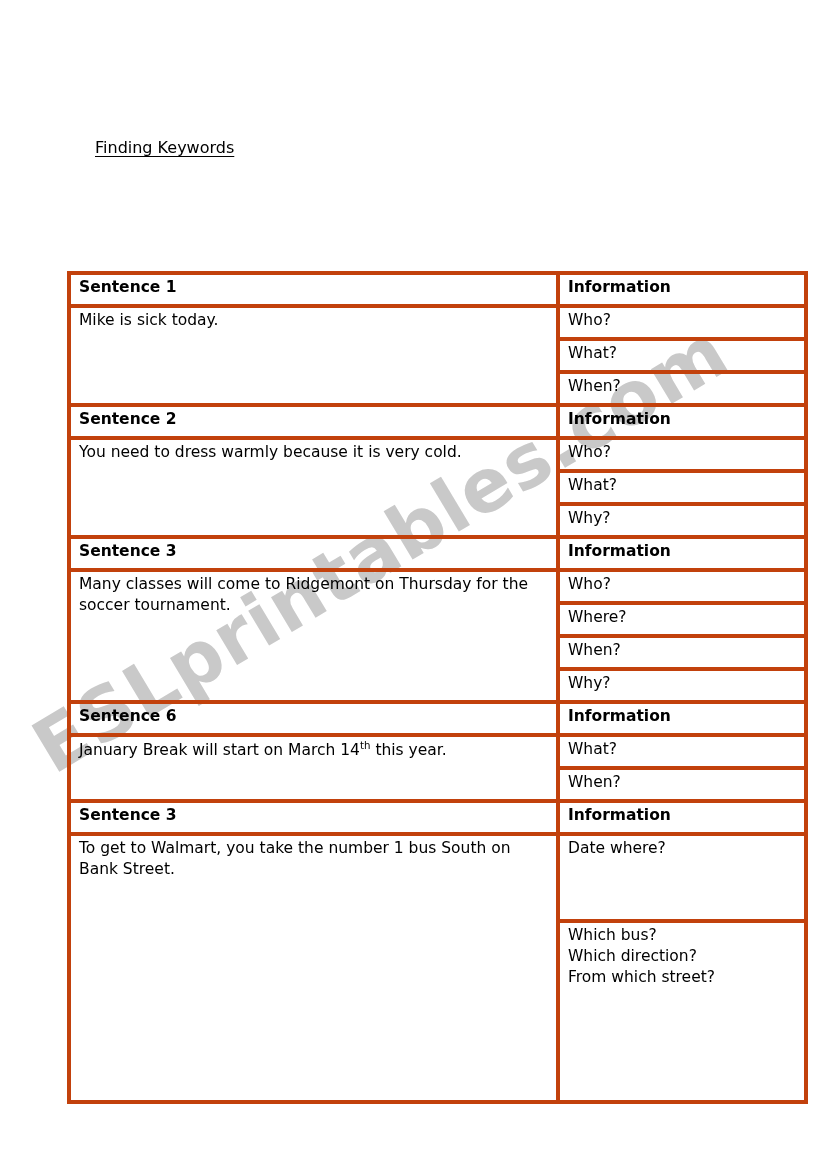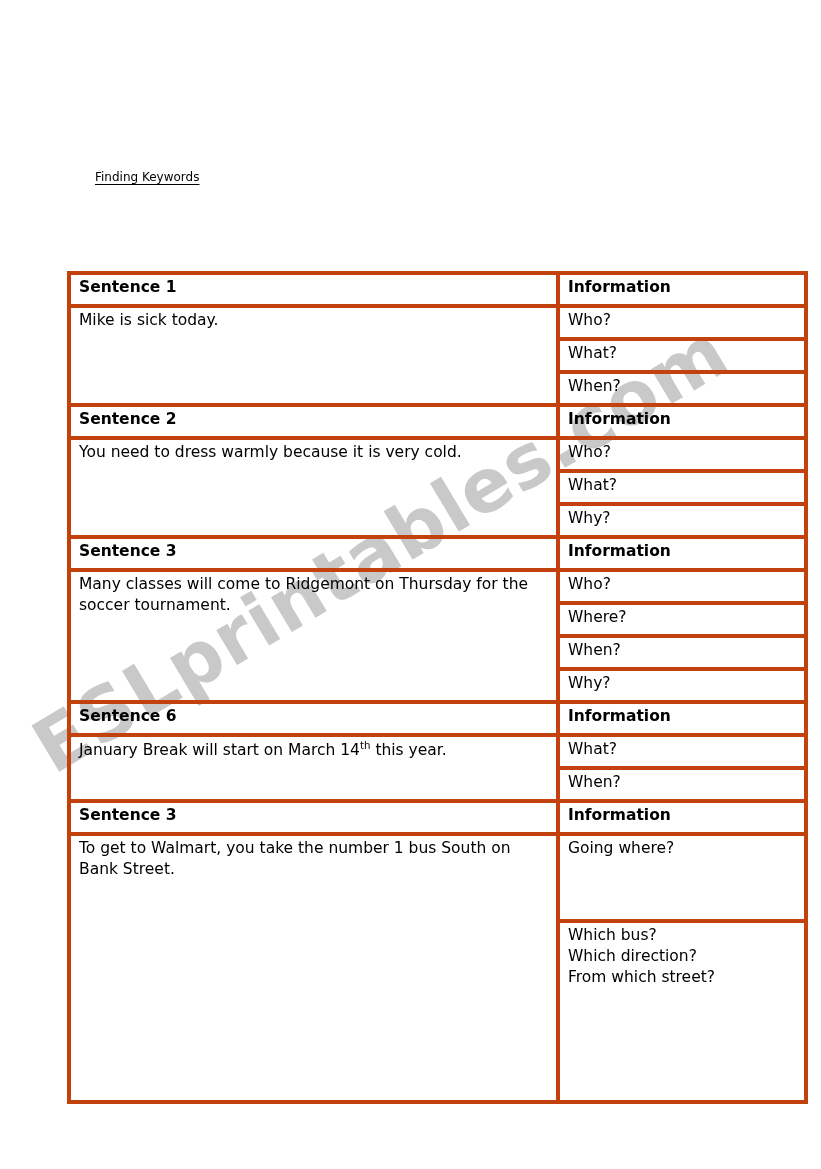--- a/index.html
+++ b/index.html
@@ -59,22 +59,22 @@
     letter-spacing: -0.5px;
   }
   .namedate-row .gap {
     display: inline-block;
     width: 24px;
   }
 
   .doc-title {
     position: absolute;
     left: 95px;
-    top: 170px;
-    font-size: 12px;
+    top: 138px;
+    font-size: 16px;
     text-decoration: underline;
     text-underline-offset: 3px;
   }
 
   .instructions {
     position: absolute;
     left: 95px;
     top: 210px;
     width: 660px;
     font-size: 16px;
@@ -186,21 +186,21 @@
       <tr>
         <td class="col-info qcell">When?</td>
       </tr>
 
       <tr>
         <td class="col-sentence hdr">Sentence 3</td>
         <td class="col-info hdr">Information</td>
       </tr>
       <tr>
         <td class="col-sentence qcell" rowspan="2">To get to Walmart, you take the number 1 bus South on Bank Street.</td>
-        <td class="col-info qcell-tall">Going where?</td>
+        <td class="col-info qcell-tall">Date where?</td>
       </tr>
       <tr>
         <td class="col-info qcell-xtall q-spaced">
           <div>Which bus?</div>
           <div>Which direction?</div>
           <div>From which street?</div>
         </td>
       </tr>
 
     </tbody>

